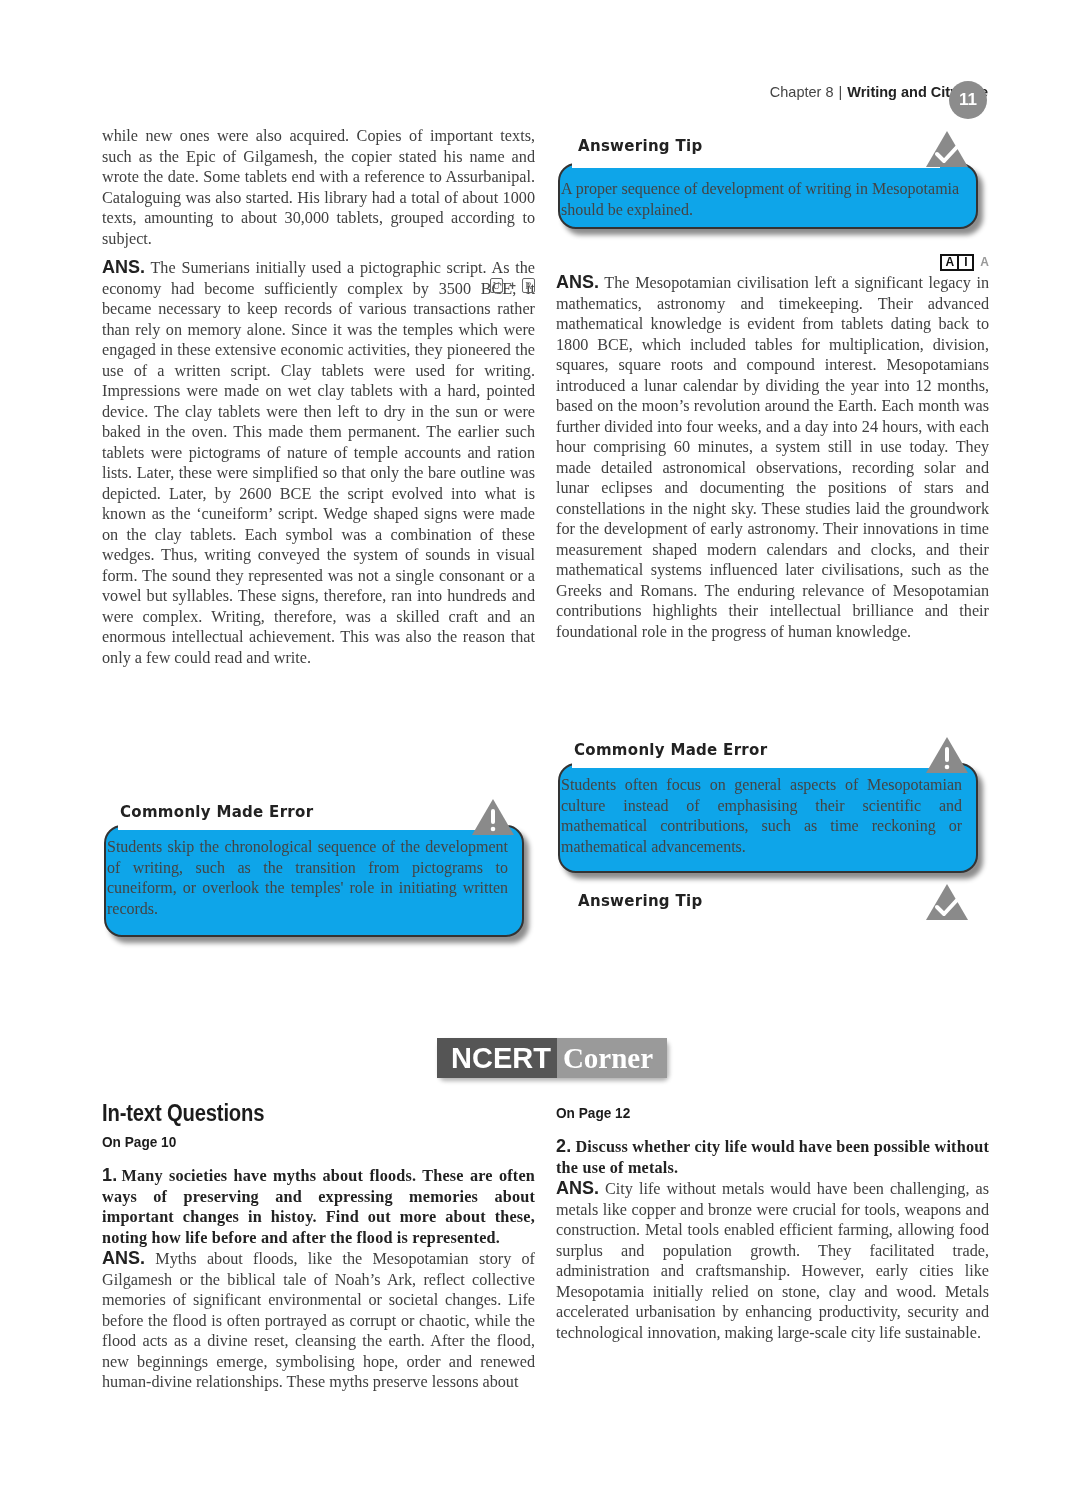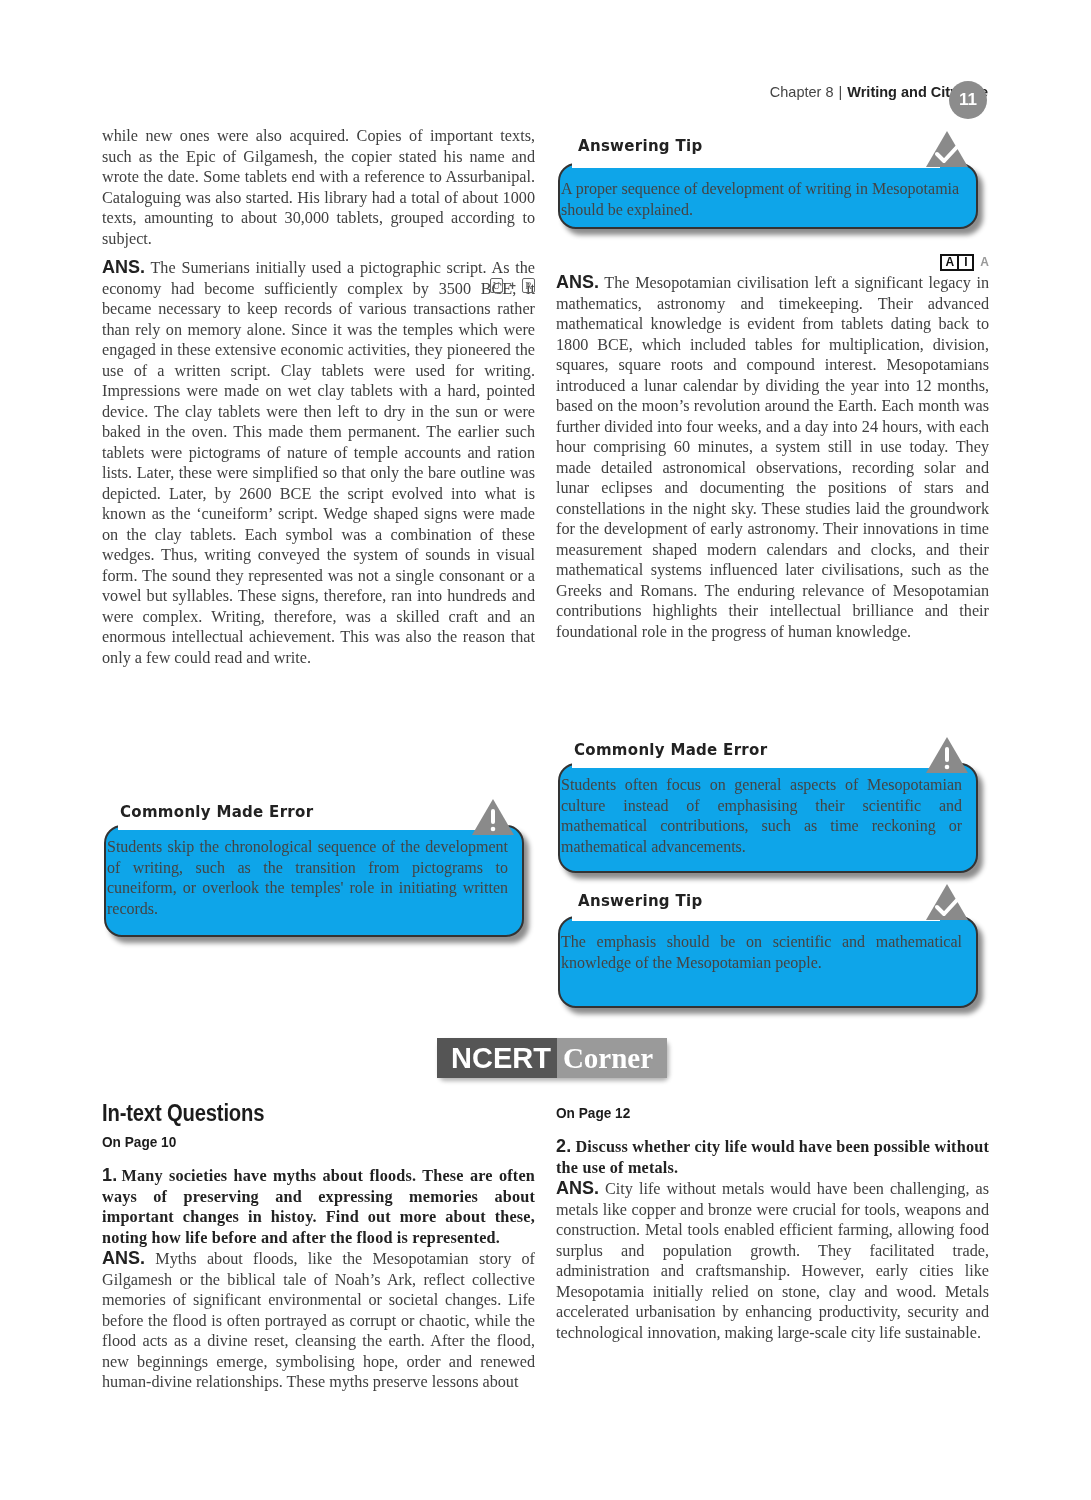--- a/index.html
+++ b/index.html
@@ -117,23 +117,20 @@
   </div>
   <div class="box-title">Commonly Made Error</div>
   <svg class="badge" viewBox="0 0 46 40">
     <polygon points="23,2 44,38 2,38" fill="#8a8a8a"></polygon>
     <rect x="21" y="12" width="4" height="15" rx="2" fill="#fff"></rect>
     <circle cx="23" cy="32" r="2.3" fill="#fff"></circle>
   </svg>
 </div>
 
 <div class="box" style="left:556px; top:892px; width:432px; height:124px;">
-  <div class="box-body" style="top:24px; height:92px; padding-top:14px;">
-    <p>The emphasis should be on scientific and mathematical knowledge of the Mesopotamian people.</p>
-  </div>
   <div class="box-title" style="left:22px;">Answering Tip</div>
   <svg class="badge" style="top:-10px;" viewBox="0 0 46 40">
     <polygon points="23,2 44,38 2,38" fill="#8a8a8a"></polygon>
     <polyline points="13,25 20,32 33,18" fill="none" stroke="#fff" stroke-width="4" stroke-linecap="round" stroke-linejoin="round"></polyline>
   </svg>
 </div>
 
 <div class="ncert">
   <div class="a">NCERT</div>
   <div class="b">Corner</div>

